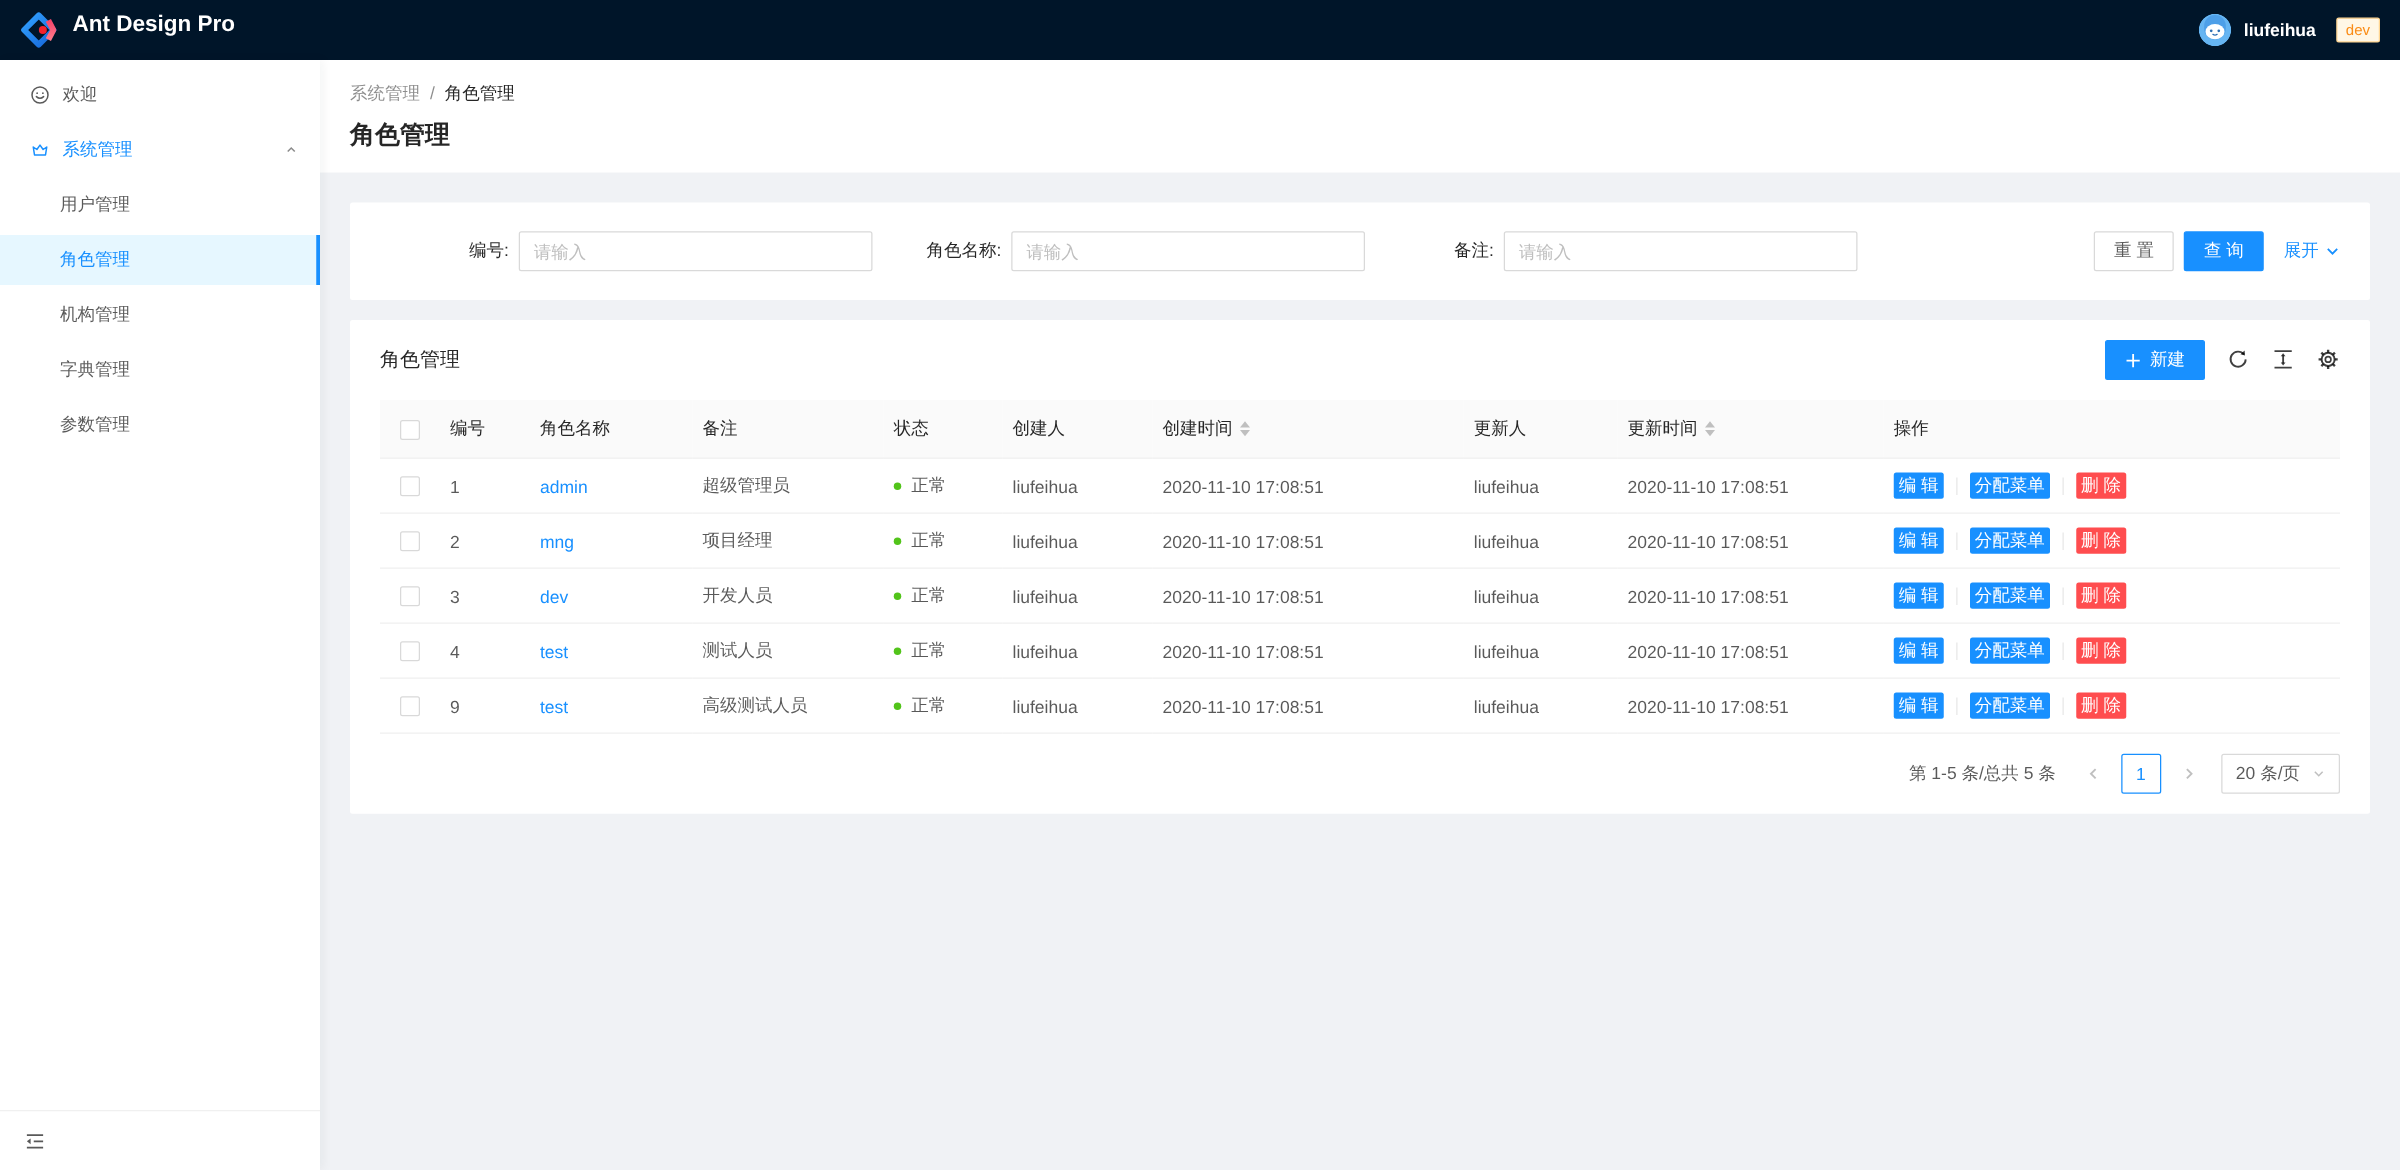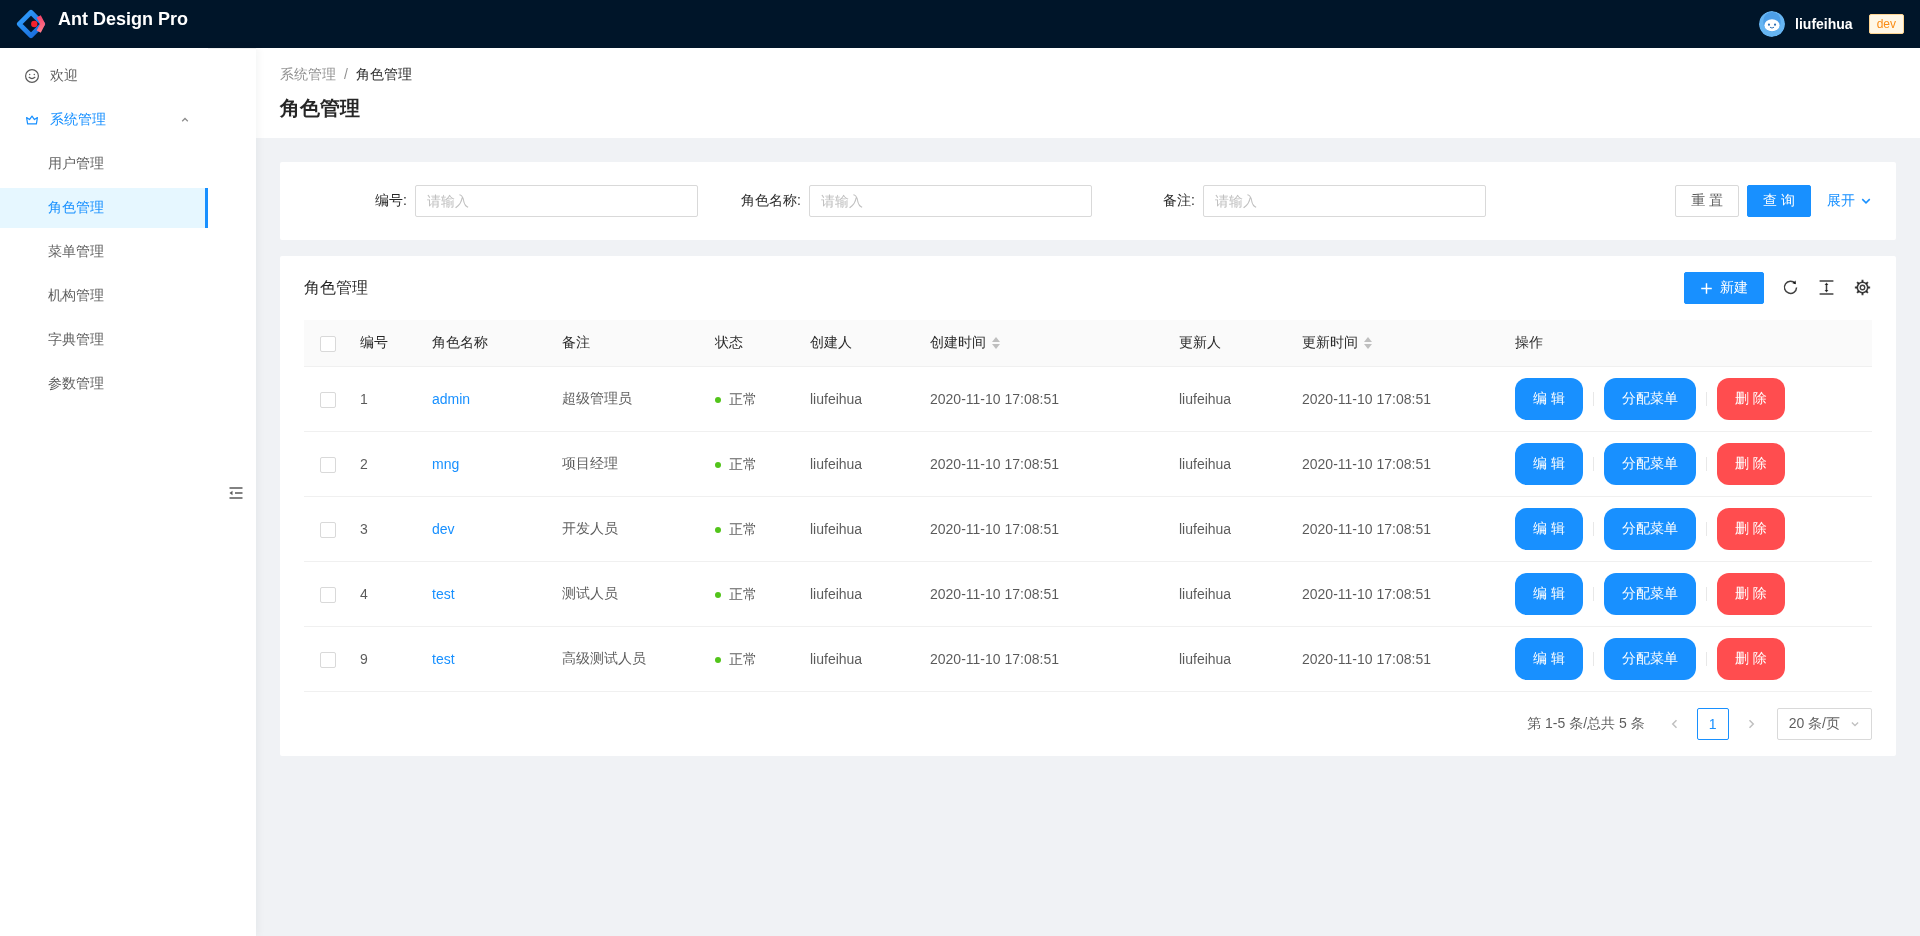--- a/index.html
+++ b/index.html
@@ -25,21 +25,21 @@
   .username { color: #fff; font-size: 14px; font-weight: 600; }
   .env-tag {
     font-size: 12px; line-height: 18px; padding: 0 7px; margin-left: 6px;
     color: #fa8c16; background: #fff7e6; border: 1px solid #ffd591; border-radius: 2px;
   }
 
   
   .body-wrap { display: flex; flex: 1; min-height: 0; }
   .sidebar {
     flex: 0 0 256px; width: 256px; background: #fff; position: relative;
-    box-shadow: 2px 0 8px rgba(29,35,41,0.05); display: flex; flex-direction: row; z-index: 2;
+    box-shadow: 2px 0 8px rgba(29,35,41,0.05); display: flex; flex-direction: column; z-index: 2;
   }
   .menu { flex: 1; padding-top: 4px; }
   .menu-item, .sub-item, .submenu-title {
     height: 40px; margin: 4px 0; display: flex; align-items: center;
     padding-left: 24px; cursor: pointer; color: rgba(0,0,0,0.65); font-size: 14px;
   }
   .sub-item { padding-left: 48px; }
   .mi-icon { width: 16px; height: 16px; margin-right: 10px; display: inline-flex; color: rgba(0,0,0,0.65); }
   .submenu-title.active, .submenu-title.active .mi-icon { color: #1890ff; }
   .sub-item.selected {
@@ -113,22 +113,22 @@
   }
   .th-inner { display: inline-flex; align-items: center; cursor: pointer; }
   .sorter { display: inline-flex; flex-direction: column; margin-left: 6px; gap: 2px; }
   .caret-up { width: 0; height: 0; border-left: 4px solid transparent; border-right: 4px solid transparent; border-bottom: 5px solid #bfbfbf; }
   .caret-down { width: 0; height: 0; border-left: 4px solid transparent; border-right: 4px solid transparent; border-top: 5px solid #bfbfbf; }
   .link { color: #1890ff; cursor: pointer; text-decoration: none; }
   .status { display: inline-flex; align-items: center; gap: 8px; }
   .dot { width: 6px; height: 6px; border-radius: 50%; background: #52c41a; }
   .action-cell { display: flex; align-items: center; }
   .btn-xs {
-    height: 42px; padding: 0 18px; font-size: 14px; font-family: inherit; color: #fff;
-    border: none; border-radius: 12px; display: inline-flex; align-items: center; cursor: pointer; white-space: nowrap;
+    height: 21px; padding: 0 4px; font-size: 14px; font-family: inherit; color: #fff;
+    border: none; border-radius: 2px; display: inline-flex; align-items: center; cursor: pointer; white-space: nowrap;
   }
   .btn-xs.blue { background: #1890ff; }
   .btn-xs.red { background: #ff4d4f; }
   .v-divider { width: 1px; height: 14px; background: #e8e8e8; margin: 0 10px; }
 
   .pagination {
     display: flex; align-items: center; justify-content: flex-end;
     padding: 16px 24px; gap: 8px;
   }
   .page-summary { margin-right: 8px; }
@@ -218,23 +218,20 @@
                 <path d="M3.5 10 L8 5.5 L12.5 10"></path>
               </svg>
           </span>
         </div>
 
         <div class="sub-item">
           <span>用户管理</span>
         </div>
         <div class="sub-item selected">
           <span>角色管理</span>
-        </div>
-        <div class="sub-item">
-          <span>菜单管理</span>
         </div>
         <div class="sub-item">
           <span>机构管理</span>
         </div>
         <div class="sub-item">
           <span>字典管理</span>
         </div>
         <div class="sub-item">
           <span>参数管理</span>
         </div>

